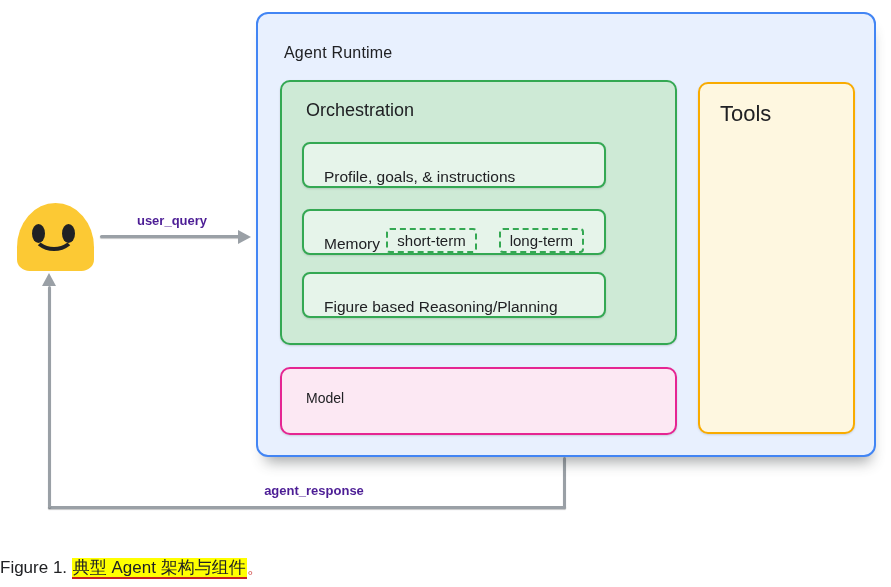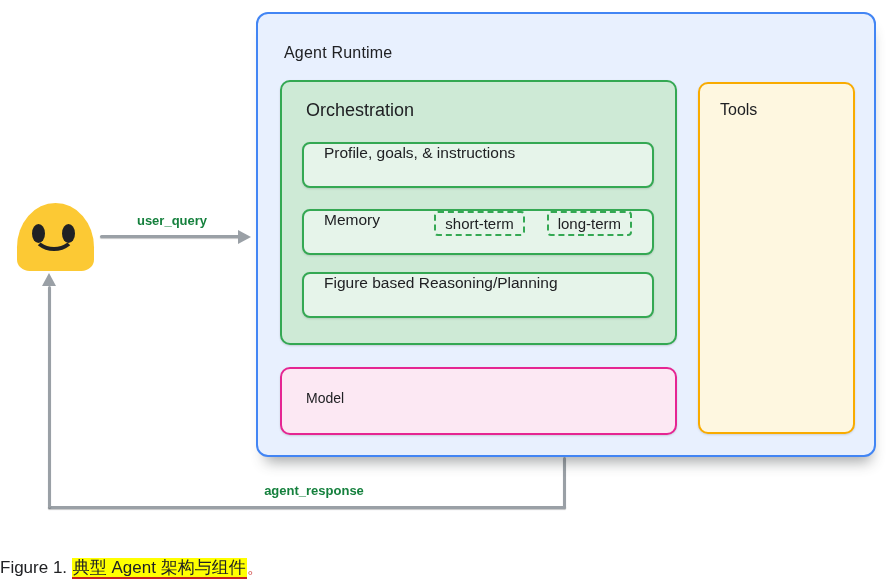--- a/index.html
+++ b/index.html
@@ -18,23 +18,23 @@
   .runtime-title{left:284px;top:44px;font-size:16px;font-weight:500;letter-spacing:.2px;}
 
   
   .orchestration-box{
     left:280px;top:80px;width:397px;height:265px;box-sizing:border-box;
     background:#ceead6;border:2px solid #34a853;border-radius:10px;
     box-shadow:0 1px 2px rgba(60,64,67,.2);
   }
   .orchestration-title{left:306px;top:100px;font-size:18px;font-weight:500;}
   .inner-box{
-    left:302px;width:352px;height:46px;box-sizing:border-box;
+    left:302px;width:304px;height:46px;box-sizing:border-box;
     background:#e6f4ea;border:2px solid #34a853;border-radius:8px;
-    display:flex;align-items:flex-start;padding:0 20px;font-size:15.5px;
+    display:flex;align-items:flex-end;padding:0 20px;font-size:15.5px;
     box-shadow:0 1px 2px rgba(60,64,67,.18);
   }
   .inner-profile{top:142px;}
   .inner-memory{top:209px;}
   .inner-reasoning{top:272px;}
   .chips{margin-left:auto;display:flex;gap:22px;}
   .chip{
     border:2px dashed #34a853;border-radius:4px;padding:2px 9px;
     font-size:15px;white-space:nowrap;background:transparent;
   }
@@ -46,21 +46,21 @@
     box-shadow:0 1px 2px rgba(60,64,67,.18);
   }
   .model-title{left:306px;top:390px;font-size:14px;font-weight:500;}
 
   
   .tools-box{
     left:698px;top:82px;width:157px;height:352px;box-sizing:border-box;
     background:#fef7e0;border:2px solid #f9ab00;border-radius:10px;
     box-shadow:0 1px 2px rgba(60,64,67,.18);
   }
-  .tools-title{left:720px;top:101px;font-size:16px;font-weight:500;}
+  .tools-title{left:720px;top:101px;font-size:22px;font-weight:500;}
 
   
   .emoji{
     left:17px;top:203px;width:77px;height:68px;background:#fcc934;
     border-radius:40px 40px 13px 13px / 46px 46px 12px 12px;
   }
   .eye{position:absolute;width:13px;height:19px;background:#202124;border-radius:50%;top:21px;}
   .eye-left{left:15px;}
   .eye-right{left:45px;}
   .smile{
@@ -77,21 +77,21 @@
     border-left:13px solid #9aa0a6;
   }
   .ar-v1{left:563px;top:457px;width:3px;height:51px;}
   .ar-h{left:48px;top:506px;width:518px;height:3px;}
   .ar-v2{left:48px;top:286px;width:3px;height:222px;}
   .ar-head{
     left:42px;top:273px;width:0;height:0;
     border-left:7px solid transparent;border-right:7px solid transparent;
     border-bottom:13px solid #9aa0a6;
   }
-  .flow-label{font-size:13px;font-weight:600;color:#15803d;text-align:center;width:130px;}
+  .flow-label{font-size:13px;font-weight:600;color:#4c1d95;text-align:center;width:130px;}
   .uq-label{left:107px;top:213px;}
   .ar-label{left:249px;top:483px;}
 
   
   .caption{left:0;right:0;top:556px;font-size:17px;color:#202124;}
   .caption .hl{background:#ffff00;border-bottom:2px solid #c5221f;padding:0 1px;}
   .caption .period{color:#c5221f;}
 </style>
 </head>
 <body>

